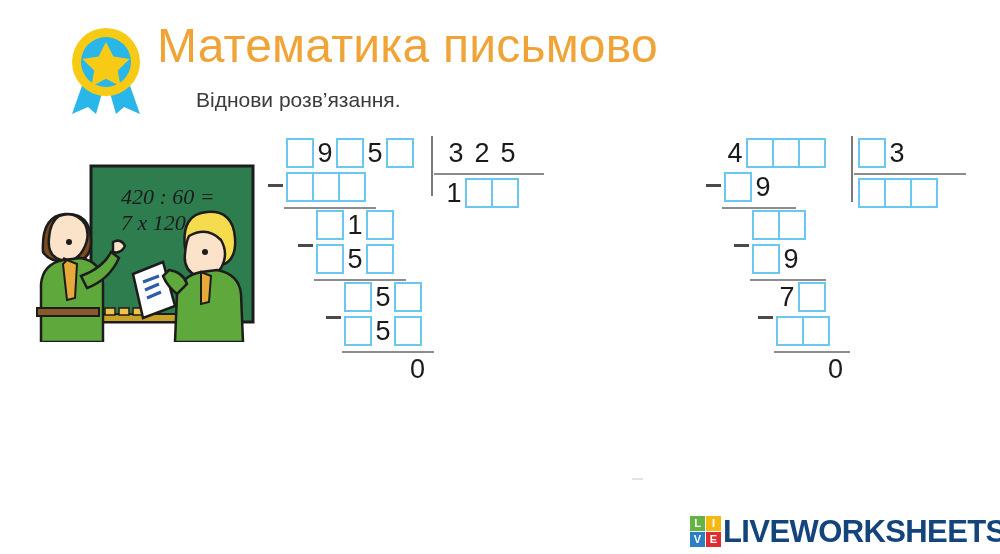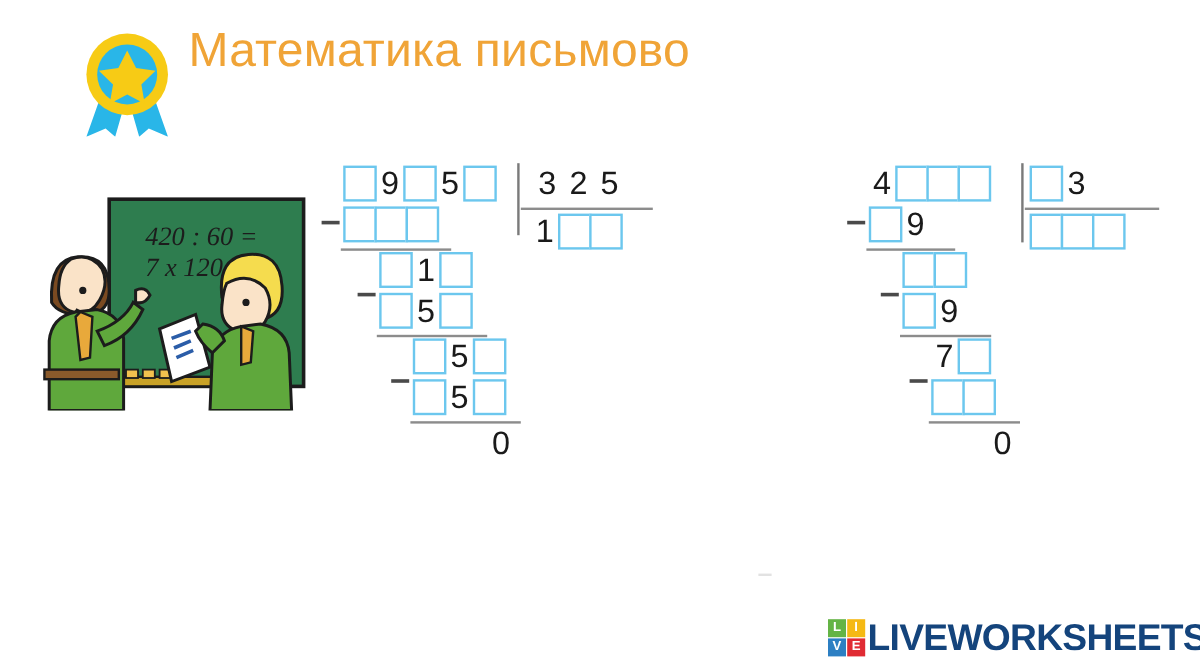--- a/index.html
+++ b/index.html
@@ -12,21 +12,21 @@
   #page {
     position: relative;
     width: 1000px; height: 554px;
     background: #ffffff;
   }
 
   
   #badge-icon { position: absolute; left: 62px; top: 18px; width: 88px; height: 96px; }
   #page-title {
     position: absolute; left: 157px; top: 20px;
-    font-size: 40px; color: #F0A437; letter-spacing: .2px;
+    font-size: 48px; color: #F0A437; letter-spacing: .2px;
     white-space: nowrap; line-height: 1.1;
   }
   #instruction {
     position: absolute; left: 196px; top: 88px;
     font-size: 21px; color: #3B3B3B; white-space: nowrap;
   }
 
   
   #illustration { position: absolute; left: 29px; top: 158px; width: 226px; height: 184px; }
 
@@ -110,20 +110,21 @@
 
       <circle cx="44" cy="44" r="34" fill="#F7CB15"></circle>
 
       <circle cx="44" cy="44" r="25" fill="#29B6E8"></circle>
 
       <path d="M44 24 L51.4 38.6 L67.6 41 L55.8 52.4 L58.6 68.4 L44 60.8 L29.4 68.4 L32.2 52.4 L20.4 41 L36.6 38.6 Z" fill="#F7CB15"></path>
     </svg>
   </div>
 
   <div id="page-title">Математика письмово</div>
+  <div id="instruction">Віднови  розв’язання.</div>
 
   <div id="illustration">
     <svg viewBox="0 0 226 184" width="226" height="184">
 
       <rect x="62" y="8" width="162" height="156" fill="#2E7D4F"></rect>
       <rect x="62" y="8" width="162" height="156" fill="none" stroke="#1C1C1C" stroke-width="3"></rect>
 
       <rect x="62" y="156" width="112" height="8" fill="#C9A227" stroke="#1C1C1C" stroke-width="2"></rect>
       <rect x="76" y="150" width="10" height="7" fill="#F2C14E" stroke="#1C1C1C" stroke-width="1.5"></rect>
       <rect x="90" y="150" width="10" height="7" fill="#F2C14E" stroke="#1C1C1C" stroke-width="1.5"></rect>

